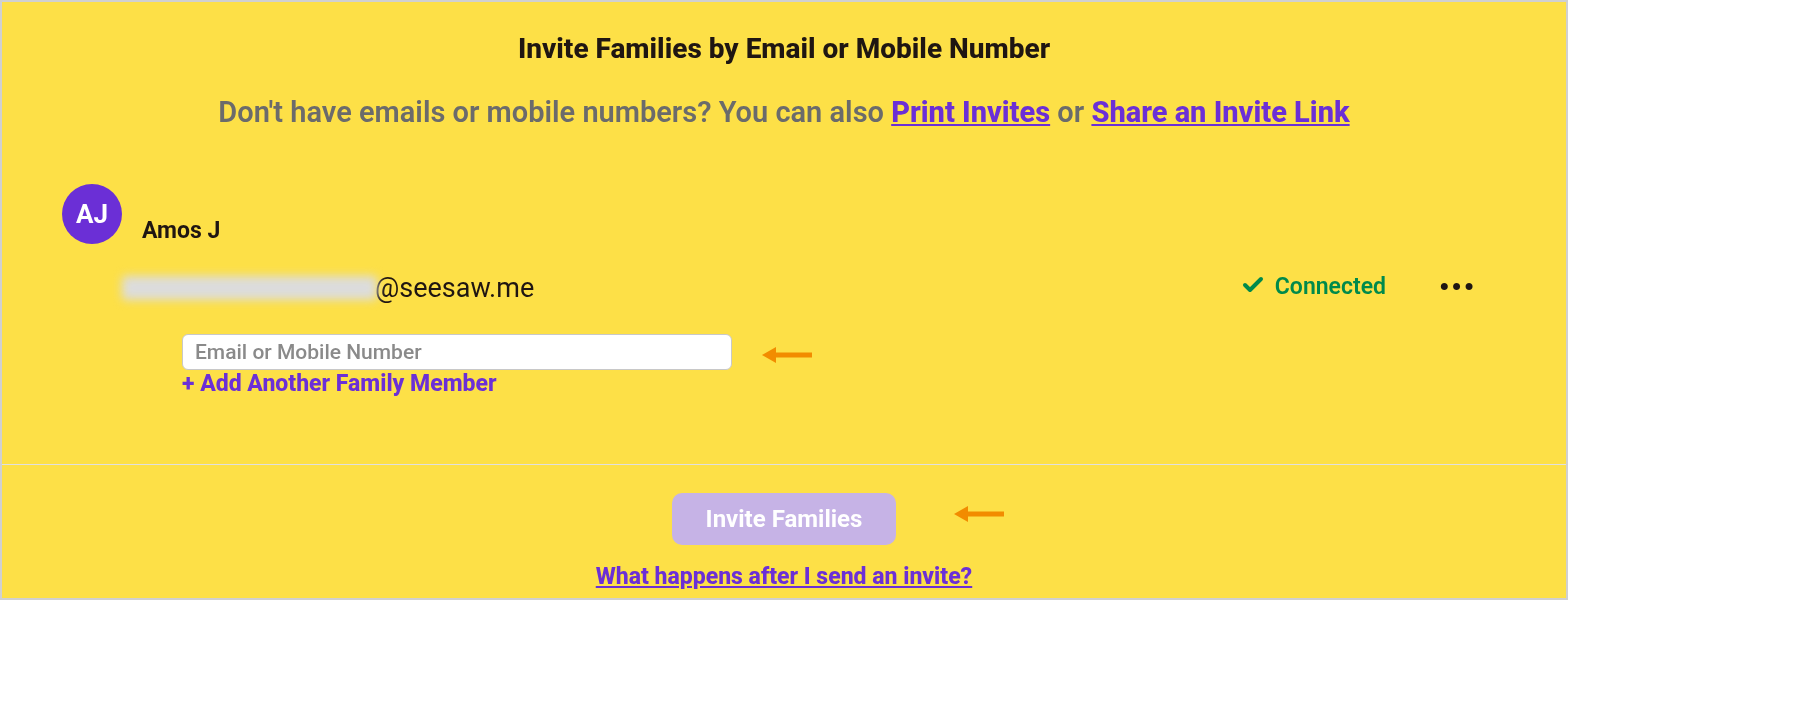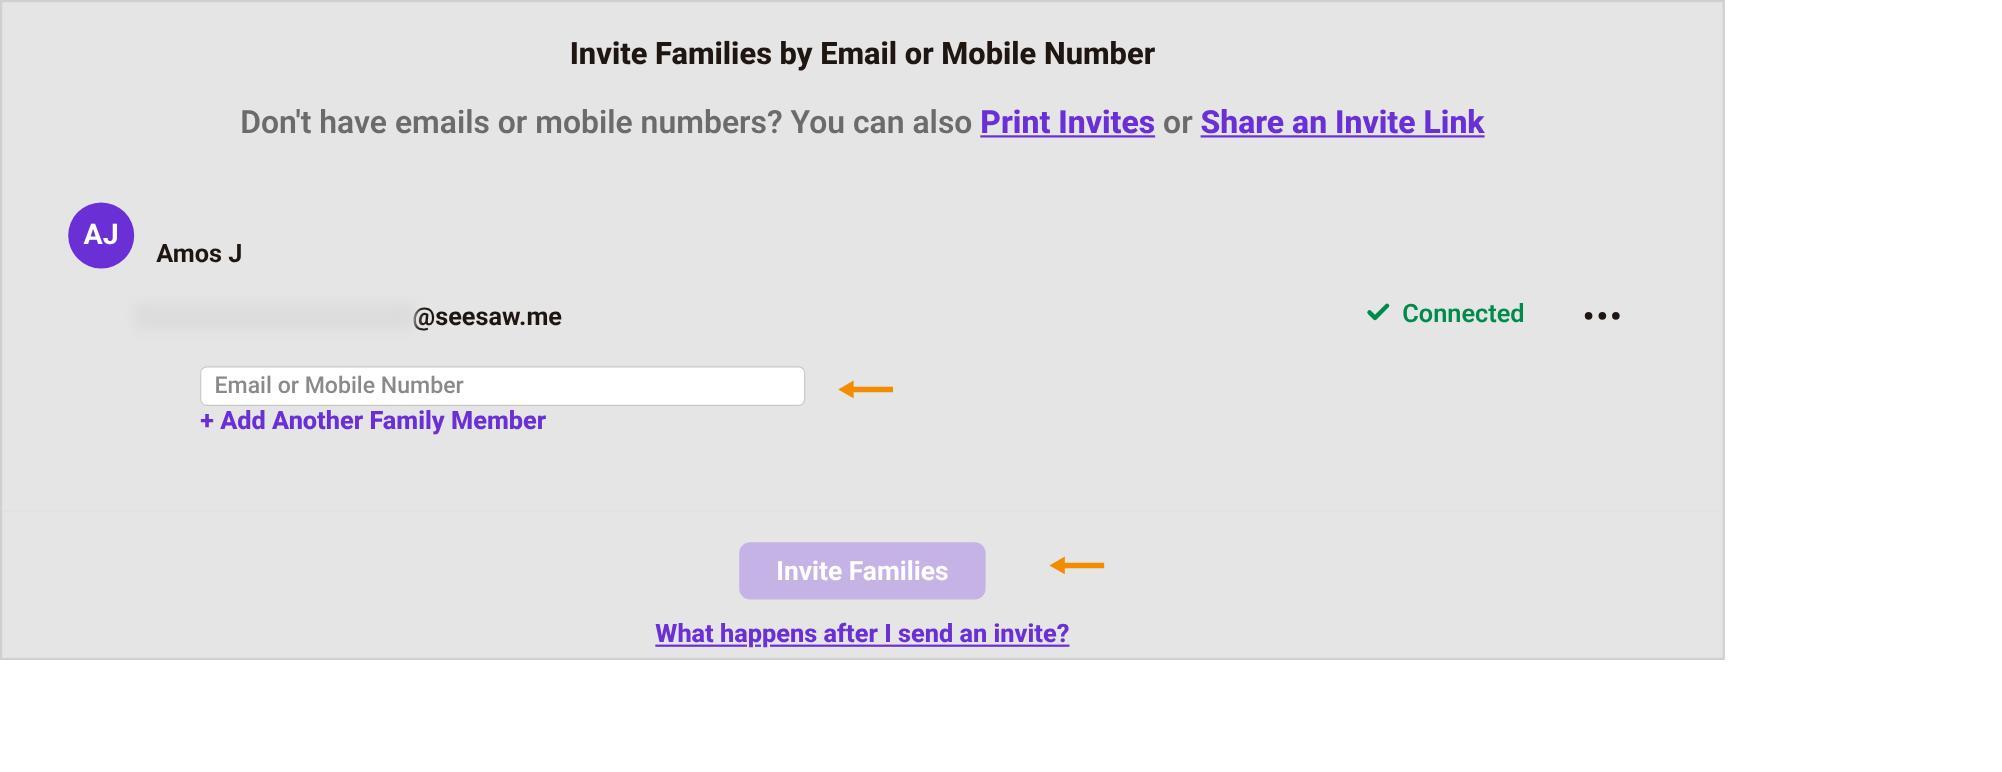--- a/index.html
+++ b/index.html
@@ -8,21 +8,21 @@
       background: #fff;
       width: 1820px;
       height: 702px;
       position: relative;
     }
     .container {
       width: 1568px;
       height: 600px;
       border: 2px solid #d0d0d0;
       margin: 0;
-      background: #e5e5e5;
+      background: #fde047;
       position: relative;
     }
     .header-title {
       font-size: 28px;
       font-weight: 800;
       color: #1f1612;
       text-align: center;
       margin-top: 30px;
     }
     .sub-line {
@@ -75,22 +75,22 @@
     .email-blur {
       display: inline-block;
       width: 255px;
       height: 24px;
       background: #dcdcdc;
       filter: blur(5px);
       border-radius: 4px;
       vertical-align: middle;
     }
     .email-suffix {
-      font-size: 23px;
-      font-weight: 700;
+      font-size: 27px;
+      font-weight: 400;
       color: #1f1612;
       margin-left: -2px;
     }
     .status {
       margin-left: auto;
       display: flex;
       align-items: flex-start;
       gap: 10px;
       margin-right: 120px;
     }

